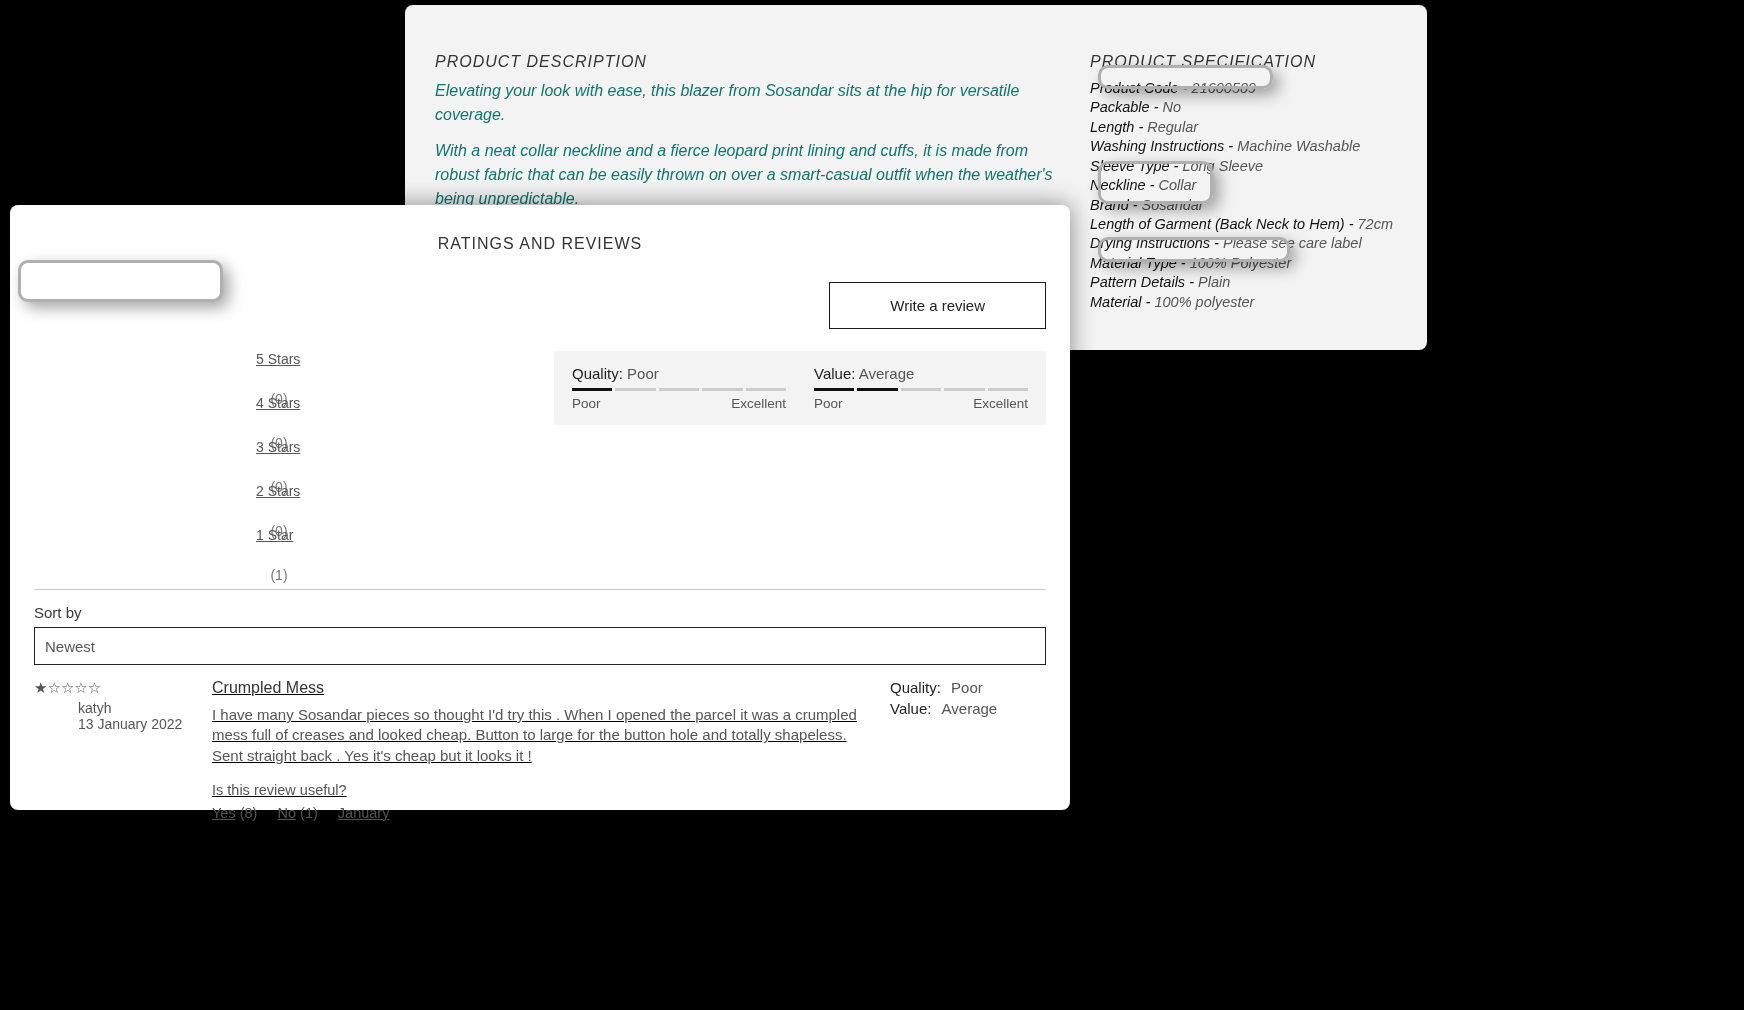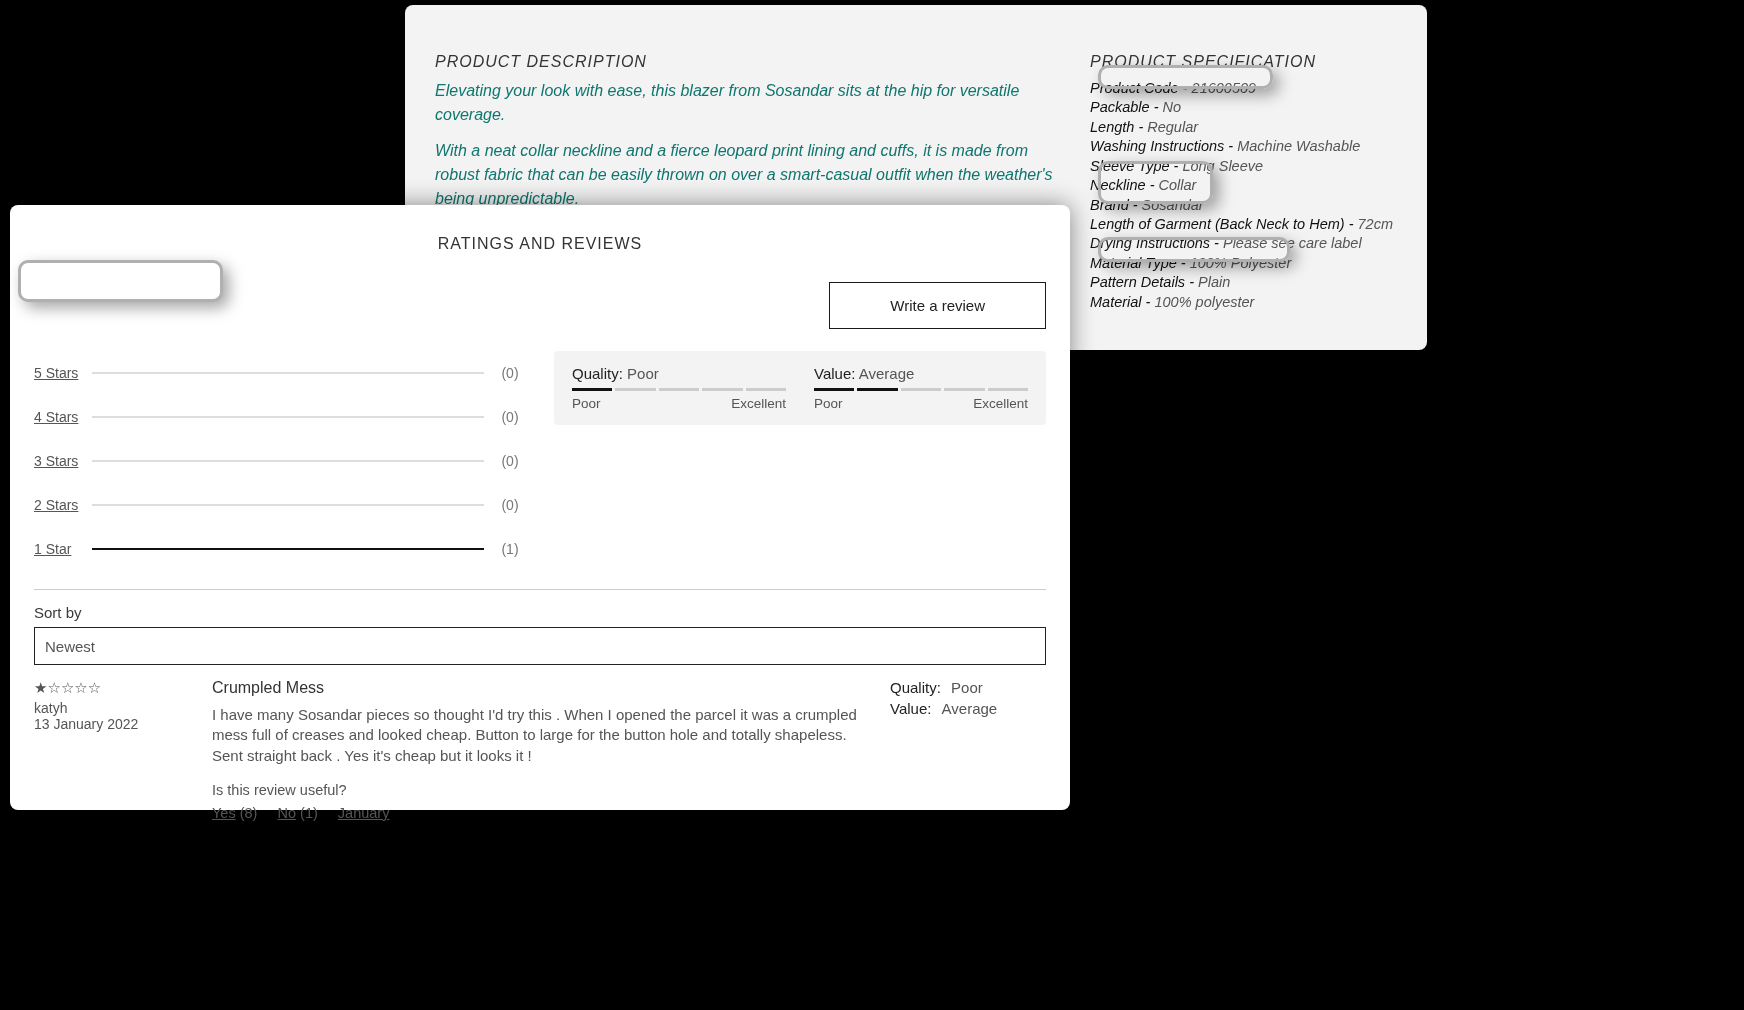--- a/index.html
+++ b/index.html
@@ -152,20 +152,21 @@
     }
     
     .bar-dist {
       flex: 0 0 490px;
     }
     .bar-row {
       display: flex;
       align-items: center;
       gap: 12px;
       height: 44px;
+      flex-direction: column;
     }
     .bar-label {
       width: 46px;
       font-size: 14px;
       color: #555;
       text-decoration: underline;
       cursor: pointer;
     }
     .bar-track {
       flex: 1;
@@ -289,24 +290,26 @@
     }
     .review-stars {
       font-size: 15px;
       color: #555;
       letter-spacing: -1px;
       margin-bottom: 3px;
     }
     .review-user, .review-date {
       font-size: 14px;
       color: #555;
+      margin-left: 44px;
     }
     .review-body {
       flex: 1;
       max-width: 650px;
+      text-decoration: underline;
     }
     .review-title {
       font-size: 16px;
       color: #333;
       margin-bottom: 8px;
     }
     .review-text {
       font-size: 15px;
       color: #555;
       line-height: 1.35;

